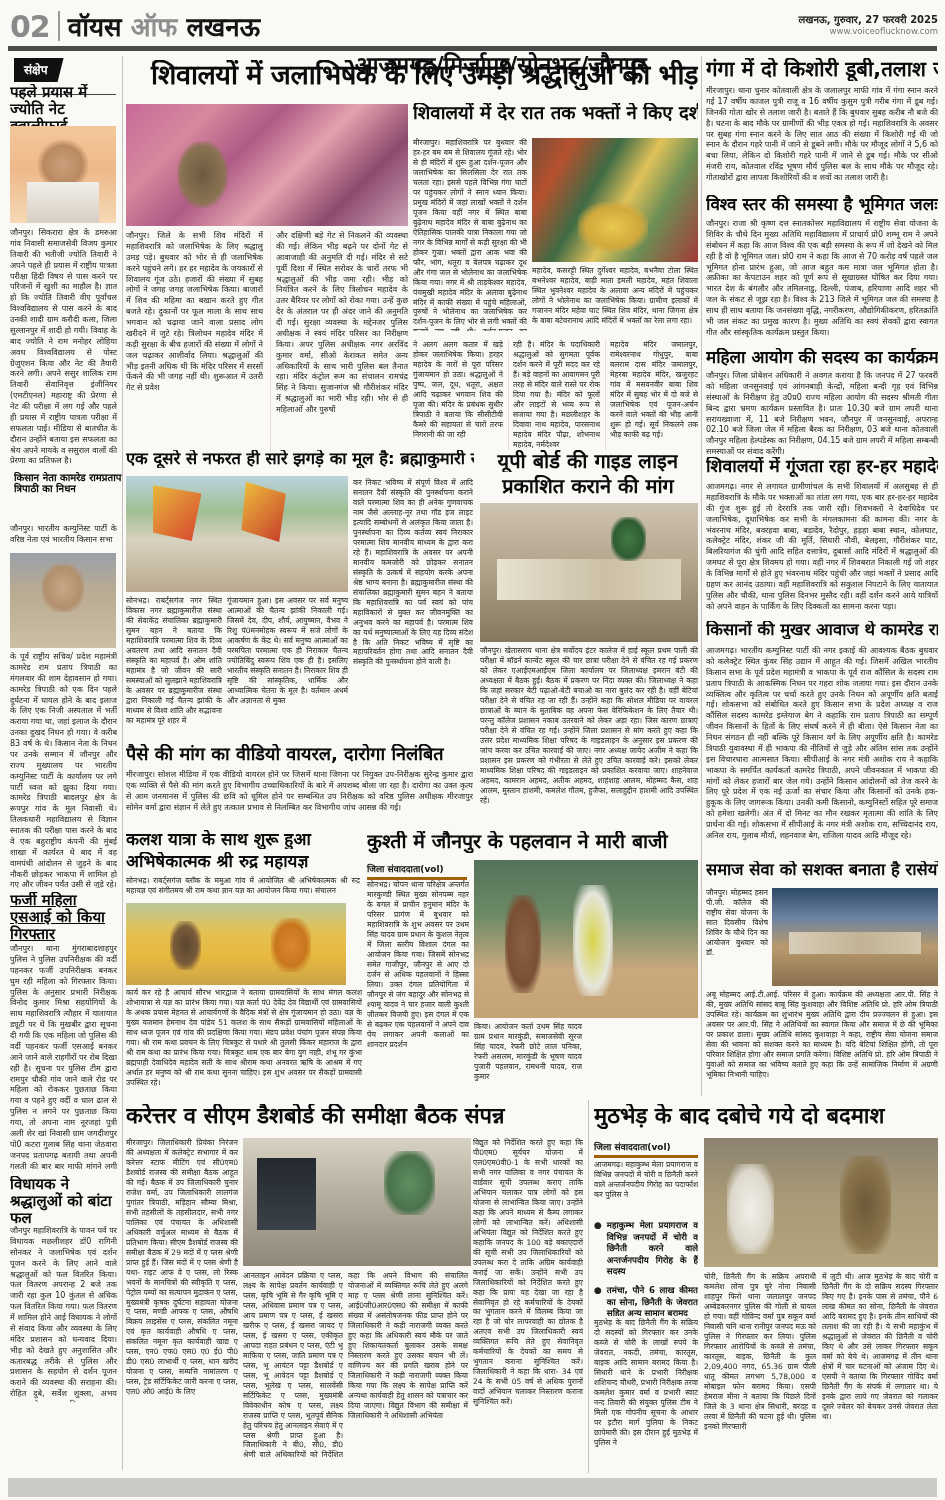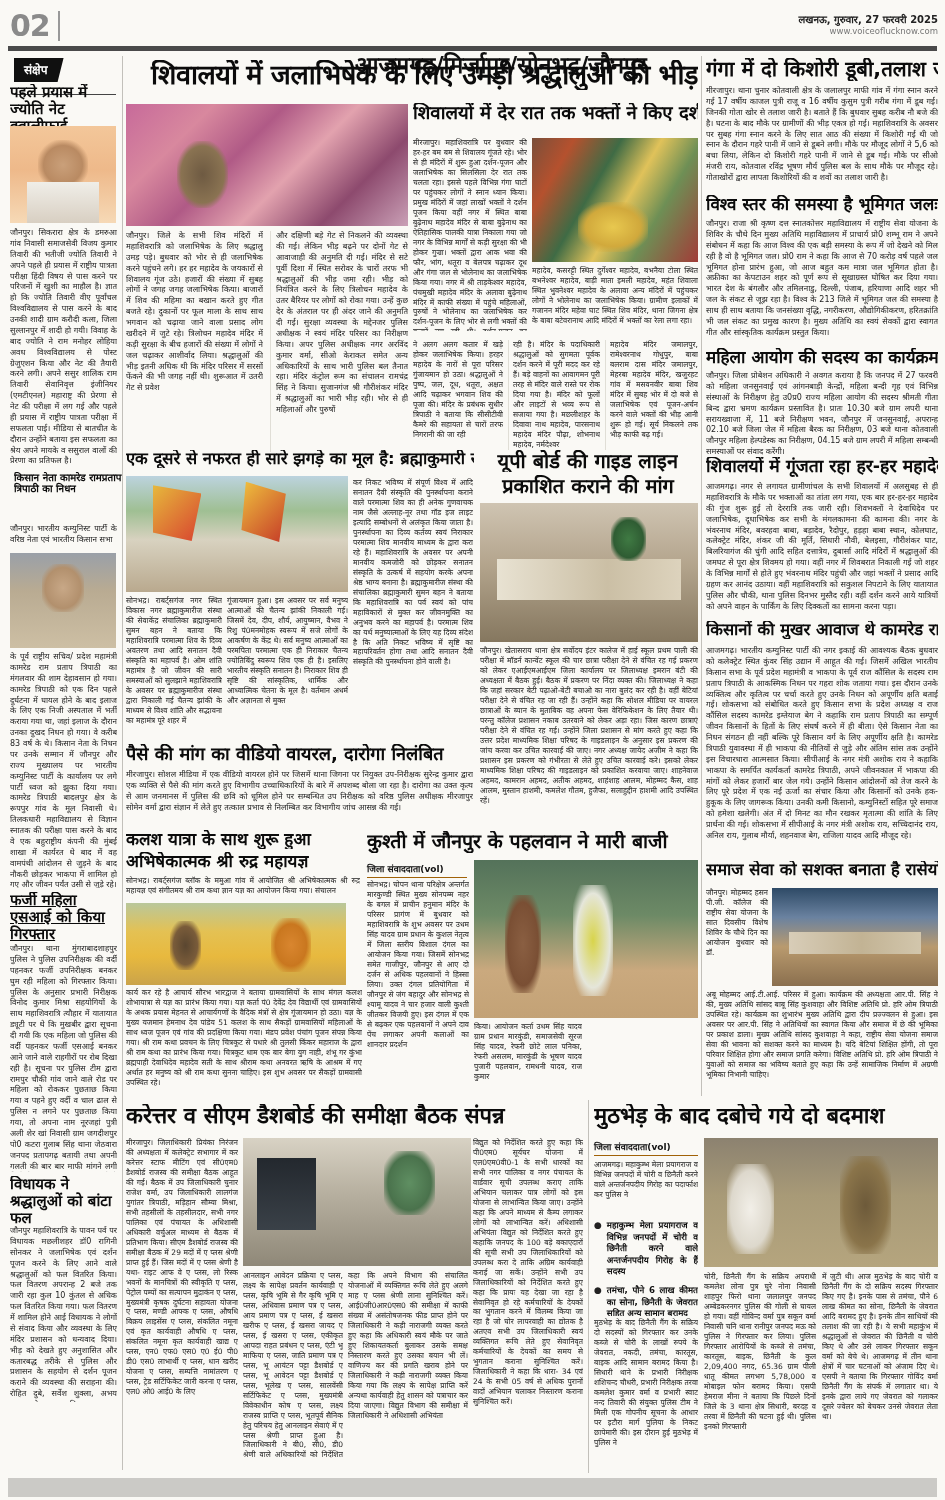--- a/index.html
+++ b/index.html
@@ -6,21 +6,21 @@
   .page{position:relative;width:945px;height:1500px;background:#faf9f5;overflow:hidden;
         font-family:"DejaVu Sans","Liberation Sans",sans-serif;color:#1b1b1b;}
   .abs{position:absolute;}
   .hd{font-weight:bold;color:#0b0b0b;line-height:1.12;overflow:hidden;}
   .nowrap{white-space:nowrap;}
   .body{font-size:8px;line-height:1.36;text-align:justify;color:#222;overflow:hidden;}
   .body-sm{font-size:7.5px;line-height:1.33;text-align:justify;color:#222;overflow:hidden;}
   .photo{position:absolute;overflow:hidden;}
   .vline{position:absolute;width:1px;background:#c2c0ba;}
   .hrule{position:absolute;background:#4a4a4a;}
-  .byline{font-size:9px;font-weight:bold;color:#111;border-bottom:1px solid #a16207;padding-bottom:2px;}
+  .byline{font-size:9px;font-weight:bold;color:#111;border-bottom:3px solid #a16207;padding-bottom:2px;}
   .bullet-row{display:flex;gap:5px;margin-bottom:7px;}
   .bullet-dot{font-size:9px;color:#222;line-height:1.2;}
   .bullet-text{font-size:8.6px;font-weight:bold;line-height:1.35;color:#111;text-align:justify;}
   
   .pageno{font-size:30px;font-weight:bold;color:#8a8a8a;letter-spacing:-1px;}
   .brand{font-size:26px;font-weight:bold;color:#141414;letter-spacing:0;}
   .brand .gray{color:#8e8e8e;}
   .region{font-size:23px;font-weight:bold;color:#101010;margin-top:36px;}
   .dateline{font-size:10px;font-weight:bold;color:#222;text-align:right;}
   .website{font-size:8.5px;color:#777;text-align:right;}
@@ -60,20 +60,21 @@
   .graybar{position:absolute;background:#cbcac6;}
 </style>
 </head>
 <body>
 
 <div class="page">
 
   <div class="abs" style="left:10px;top:8px;display:flex;align-items:center;gap:8px;">
     <span class="pageno">02</span>
     <span style="width:2px;height:30px;background:#999;display:inline-block;"></span>
+    <span class="brand nowrap"><span>वॉयस</span> <span class="gray">ऑफ</span> <span>लखनऊ</span></span>
   </div>
   <div class="abs region nowrap" style="left:355px;top:12px;">आजमगढ़/मिर्जापुर/सोनभद्र/जौनपुर</div>
   <div class="abs" style="left:770px;top:12px;width:168px;">
     <div class="dateline nowrap">लखनऊ, गुरुवार, 27 फरवरी 2025</div>
     <div class="website nowrap">www.voiceoflucknow.com</div>
   </div>
   <div class="hrule" style="left:8px;top:46px;width:929px;height:5px;"></div>
 
   <div class="vline" style="left:122px;top:56px;height:1414px;"></div>
   <div class="vline" style="left:701px;top:56px;height:1040px;"></div>

